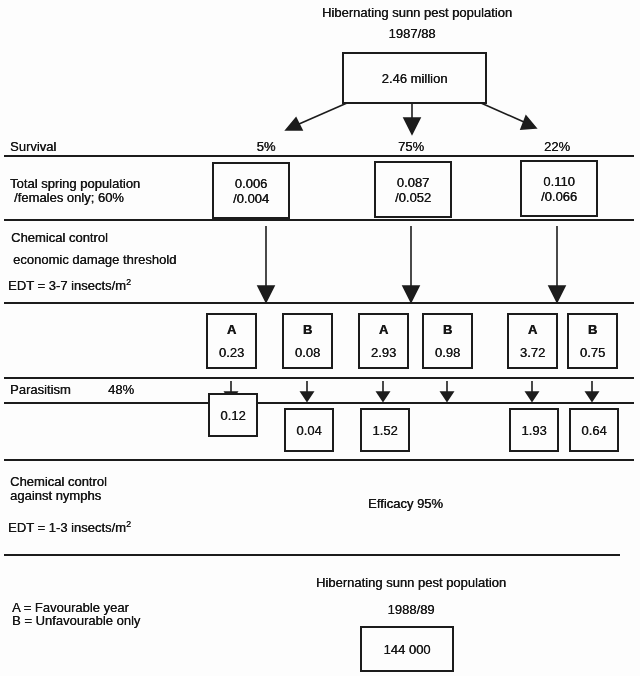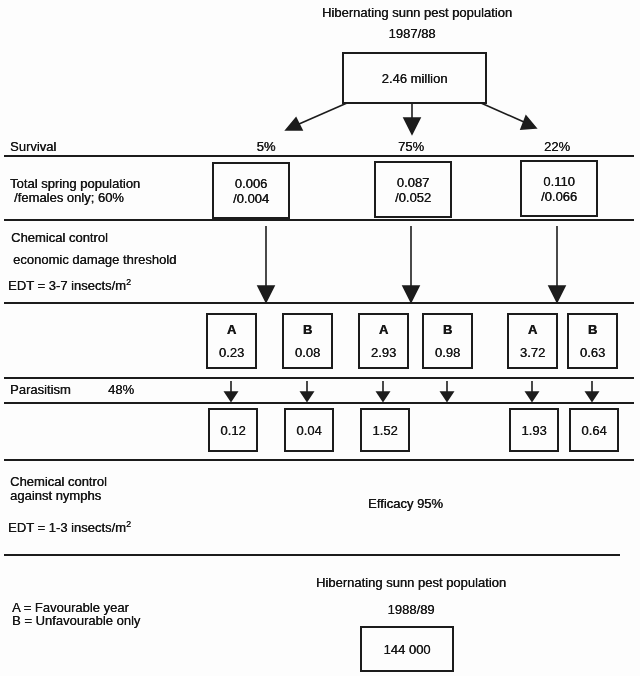--- a/index.html
+++ b/index.html
@@ -140,27 +140,27 @@
   <div class="box ab-box" style="left:422px;top:313px;">
     <span class="letter">B</span>
     <span class="val">0.98</span>
   </div>
   <div class="box ab-box" style="left:507px;top:313px;">
     <span class="letter">A</span>
     <span class="val">3.72</span>
   </div>
   <div class="box ab-box" style="left:567px;top:313px;">
     <span class="letter">B</span>
-    <span class="val">0.63</span>
+    <span class="val">0.75</span>
   </div>
 
   <div class="txt" style="left:10px;top:383px;">Parasitism</div>
   <div class="txt" style="left:108px;top:383px;">48%</div>
 
-  <div class="box nymph-box" style="left:208px;top:408px;">
+  <div class="box nymph-box" style="left:208px;top:393px;">
     <span>0.12</span>
   </div>
   <div class="box nymph-box" style="left:284px;top:408px;">
     <span>0.04</span>
   </div>
   <div class="box nymph-box" style="left:360px;top:408px;">
     <span>1.52</span>
   </div>
   <div class="box nymph-box" style="left:509px;top:408px;">
     <span>1.93</span>

